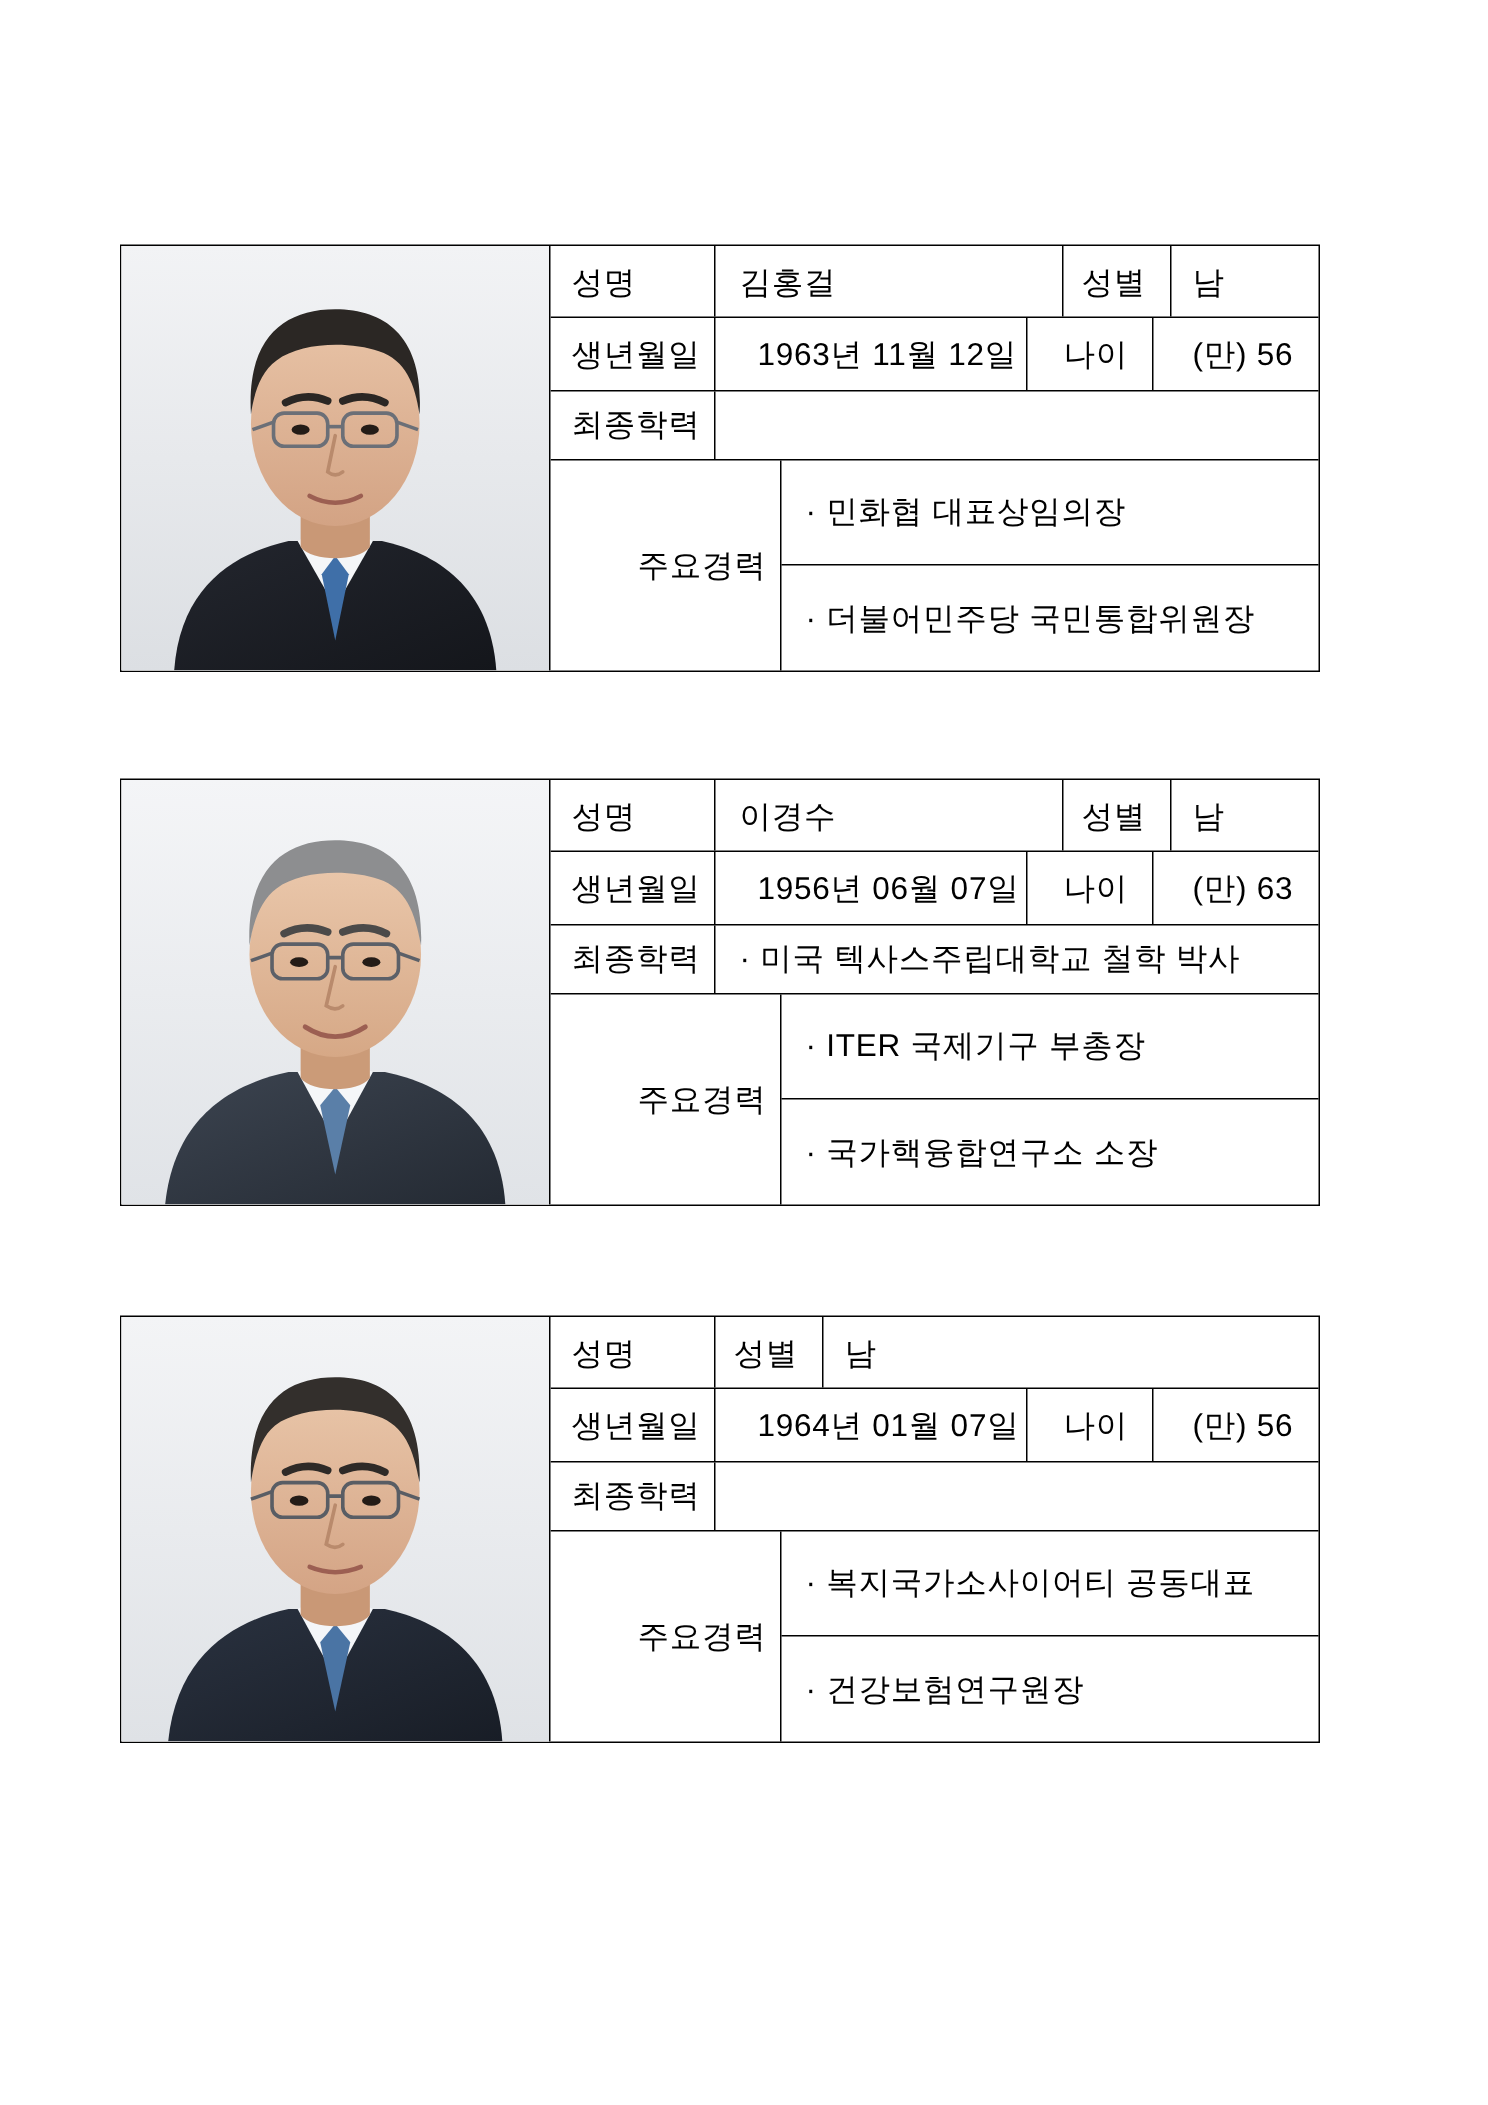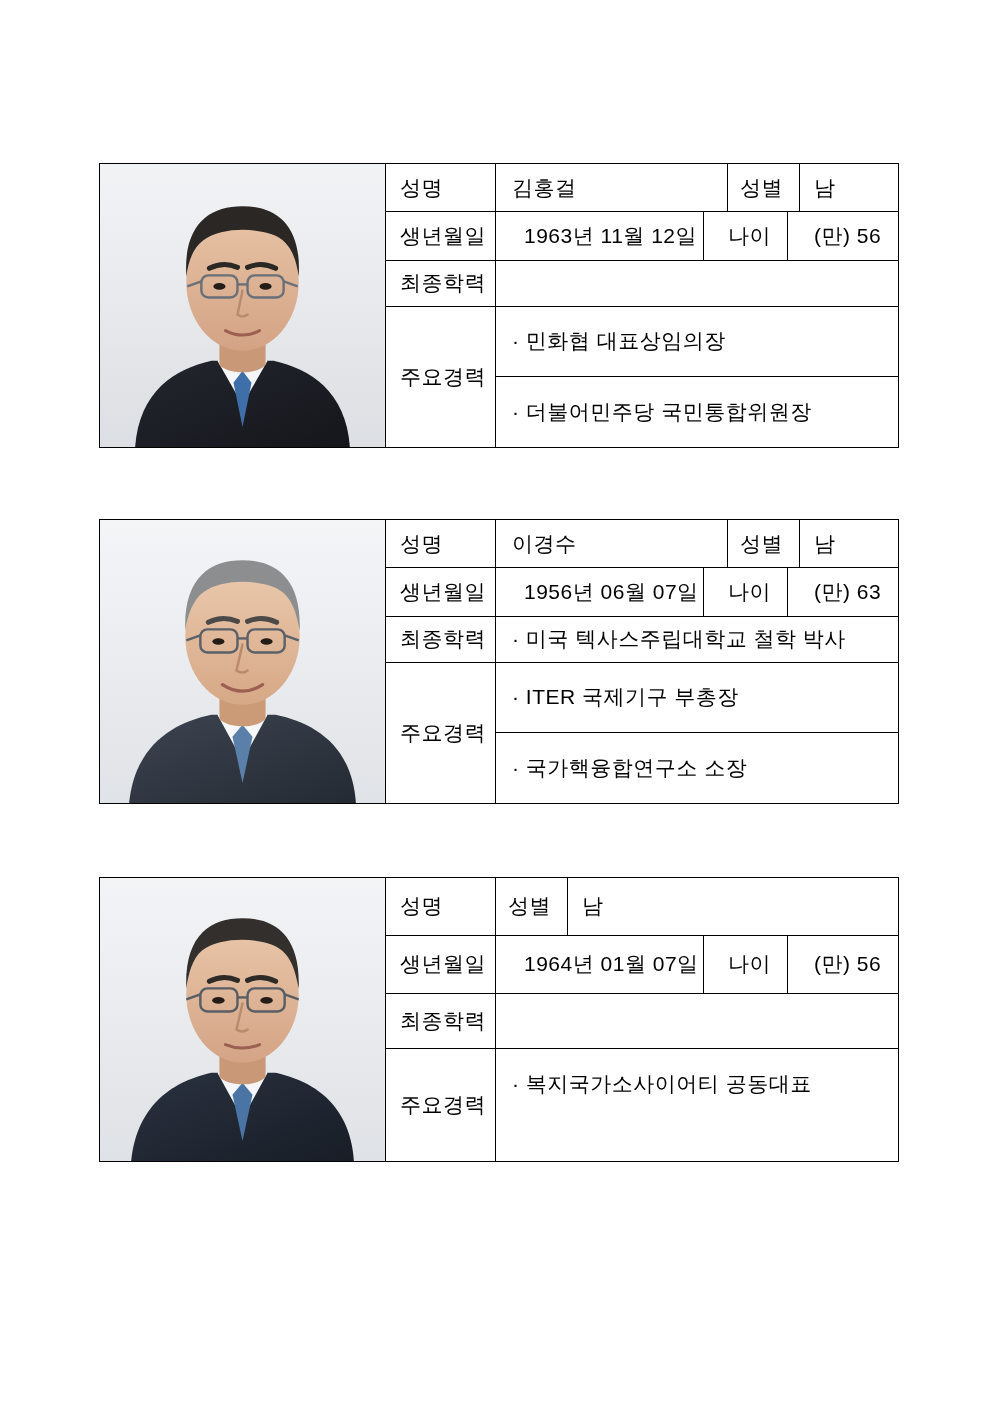--- a/index.html
+++ b/index.html
@@ -17,21 +17,21 @@
   }
   .page {
     width: 992px;
     height: 1403px;
     padding: 0;
     box-sizing: border-box;
     position: relative;
   }
   .profile-block {
     position: absolute;
-    left: 99px;
+    left: 80px;
     width: 800px;
     display: flex;
     flex-direction: row;
     border: 1.5px solid #000;
     box-sizing: border-box;
   }
   .block-1 { top: 163px; height: 285px; }
   .block-2 { top: 519px; height: 285px; }
   .block-3 { top: 877px; height: 285px; }
 
@@ -112,20 +112,21 @@
   .career-label {
     flex: 0 0 110px;
     display: flex;
     align-items: center;
     justify-content: flex-start;
     padding-left: 14px;
     border-right: 1.2px solid #000;
     box-sizing: border-box;
     font-size: 21px;
     letter-spacing: 0.5px;
+    margin-left: 44px;
   }
   .career-items {
     flex: 1 1 auto;
     display: flex;
     flex-direction: column;
     box-sizing: border-box;
   }
   .career-item {
     height: 70px;
     display: flex;
@@ -338,18 +339,19 @@
         <div class="cell label-small">나이</div>
         <div class="cell value-small">(만) 56</div>
       </div>
       <div class="row row-c">
         <div class="cell label">최종학력</div>
       </div>
       <div class="career-wrap">
         <div class="career-label">주요경력</div>
         <div class="career-items">
           <div class="career-item bullet-text">· 복지국가소사이어티 공동대표</div>
+          <div class="career-item bullet-text">· 건강보험연구원장</div>
         </div>
       </div>
     </div>
   </div>
 
 </div>
 
 </body></html>

